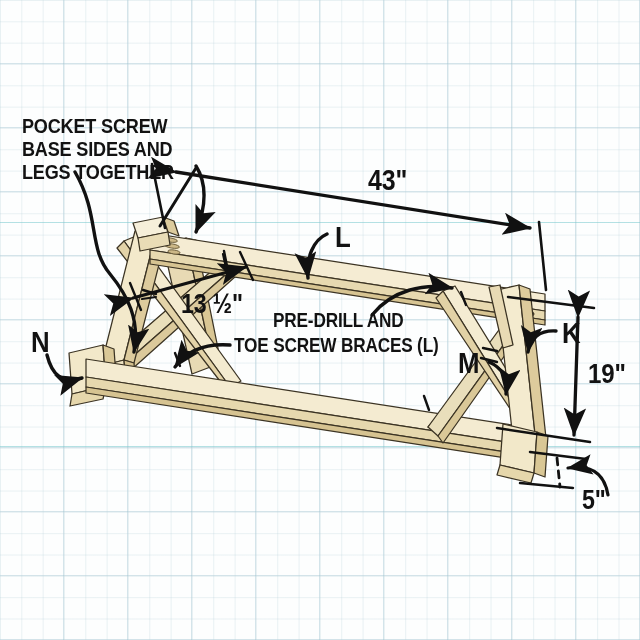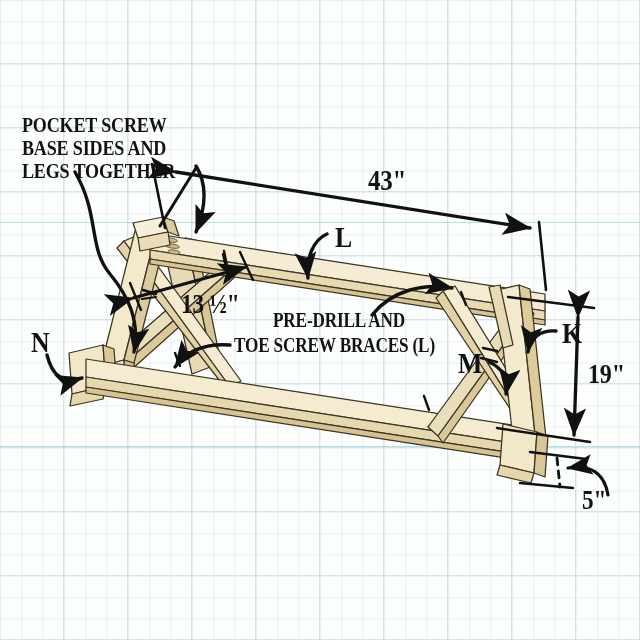--- a/index.html
+++ b/index.html
@@ -6,21 +6,21 @@
     margin: 0;
     padding: 0;
     background: #ffffff;
   }
   #stage {
     position: relative;
     width: 640px;
     height: 640px;
     overflow: hidden;
     background: #fdfefe;
-    font-family: Liberation Serif, serif;
+    font-family: Liberation Sans, sans-serif;
   }
   
   #grid {
     position: absolute;
     inset: 0;
     background-color: #fdfefe;
     background-image:
       linear-gradient(to right, rgba(183,209,218,0.30) 1px, transparent 1px),
       linear-gradient(to bottom, rgba(183,209,218,0.30) 1px, transparent 1px),
       linear-gradient(to right, rgba(150,190,205,0.40) 1px, transparent 1px),

